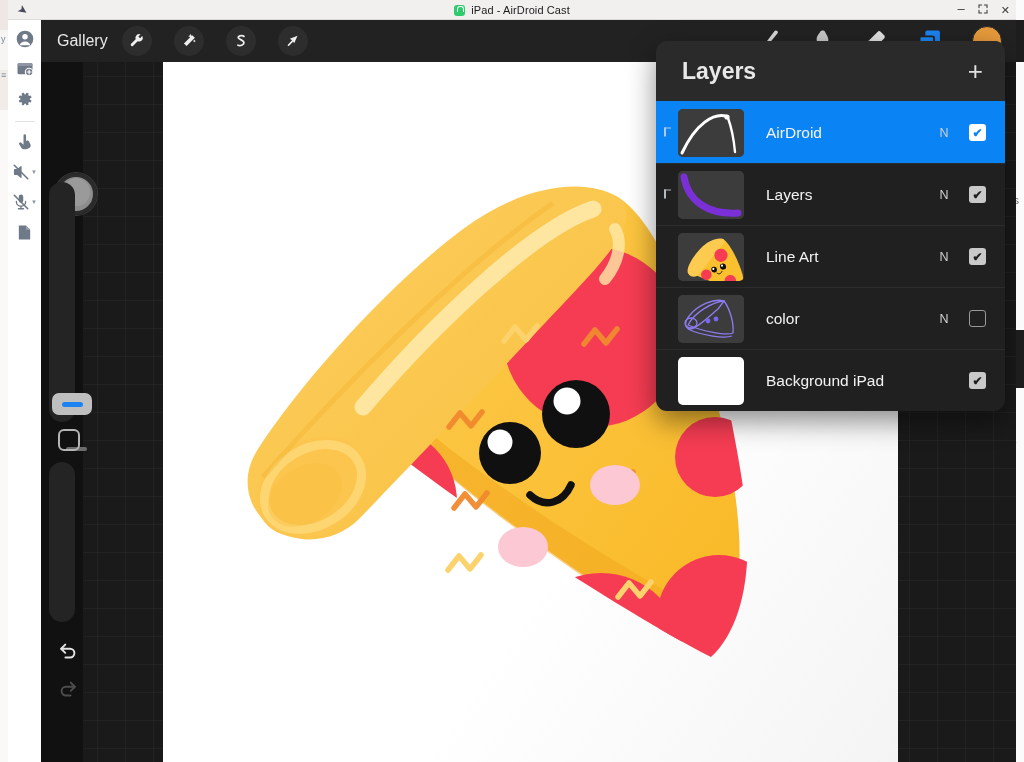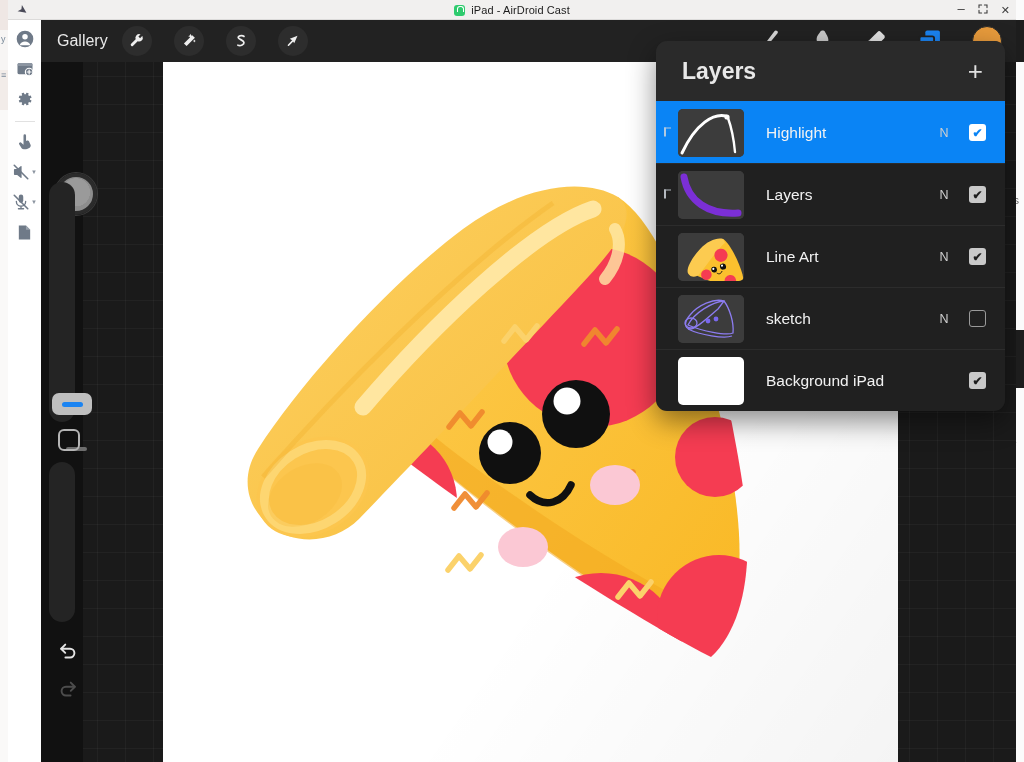--- a/index.html
+++ b/index.html
@@ -502,21 +502,21 @@
             <span class="clip-ind">
               <span class="vline"></span>
               <span class="hline"></span>
             </span>
             <span class="thumb"><svg width="66" height="48" viewBox="0 0 66 48">
                 <rect width="66" height="48" fill="#3c3c3c"></rect>
                 <path d="M4 44 C18 14 36 4 48 7" stroke="#ffffff" stroke-width="3" fill="none" stroke-linecap="round"></path>
                 <path d="M50 9 C54 20 56 32 57 43" stroke="#ffffff" stroke-width="2.4" fill="none" stroke-linecap="round"></path>
                 <circle cx="49" cy="8" r="2.6" fill="#ffffff"></circle>
               </svg></span>
-            <span class="layer-name">Highlight</span>
+            <span class="layer-name">AirDroid</span>
             <span class="blend-n">N</span>
             <span class="vis-box on sel">
               <span class="chk">✔</span>
             </span>
           </div>
           <div class="layer-row">
             <span class="clip-ind">
               <span class="vline"></span>
               <span class="hline"></span>
             </span>
@@ -557,21 +557,21 @@
                 <rect width="66" height="48" fill="#3c3c3c"></rect>
                 <g fill="none" stroke="#8C7CF0" stroke-width="1.3">
                   <path d="M10 30 C16 18 34 7 46 6 C52 14 56 28 55 38 C48 41 24 36 10 30 Z"></path>
                   <path d="M46 6 C36 3 20 10 12 20 C6 27 6 33 12 34 C18 34 28 24 40 14 Z"></path>
                   <ellipse cx="13" cy="28" rx="6" ry="5"></ellipse>
                   <path d="M10 34 C22 40 46 44 54 41"></path>
                 </g>
                 <circle cx="30" cy="26" r="2.4" fill="#7A68EE"></circle>
                 <circle cx="38" cy="24" r="2.4" fill="#7A68EE"></circle>
               </svg></span>
-            <span class="layer-name">sketch</span>
+            <span class="layer-name">color</span>
             <span class="blend-n">N</span>
             <span class="vis-box off"></span>
           </div>
           <div class="layer-row">
             <span class="thumb white"></span>
             <span class="layer-name">Background iPad</span>
             <span class="blend-n"></span>
             <span class="vis-box on">
               <span class="chk">✔</span>
             </span>

